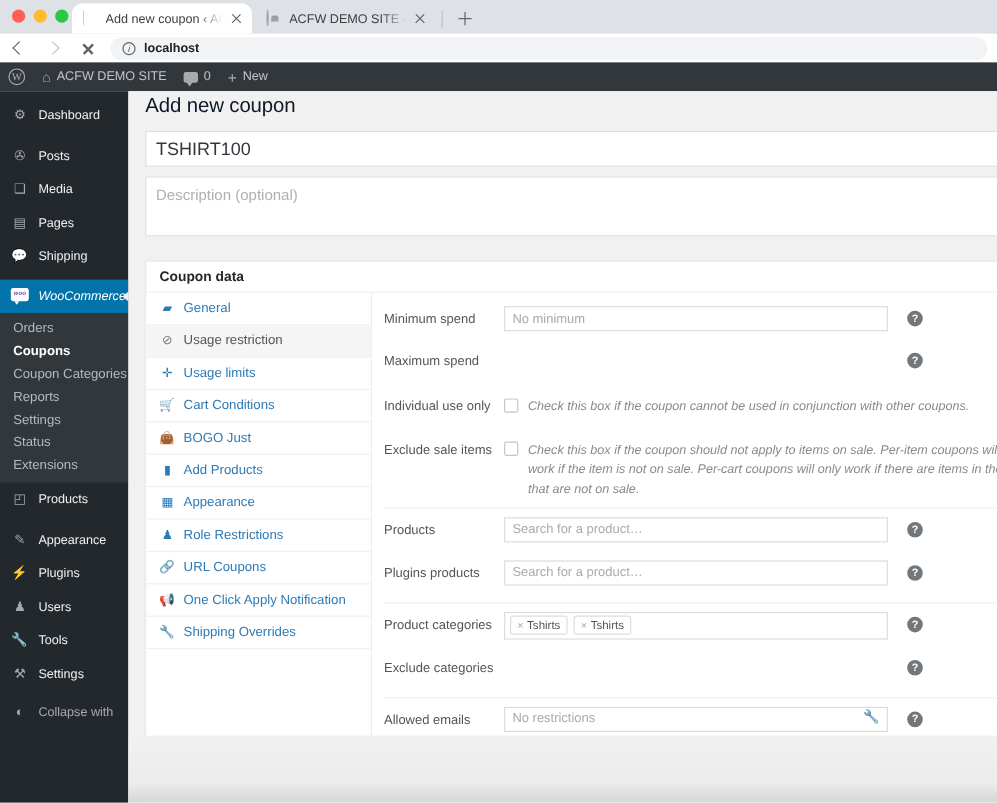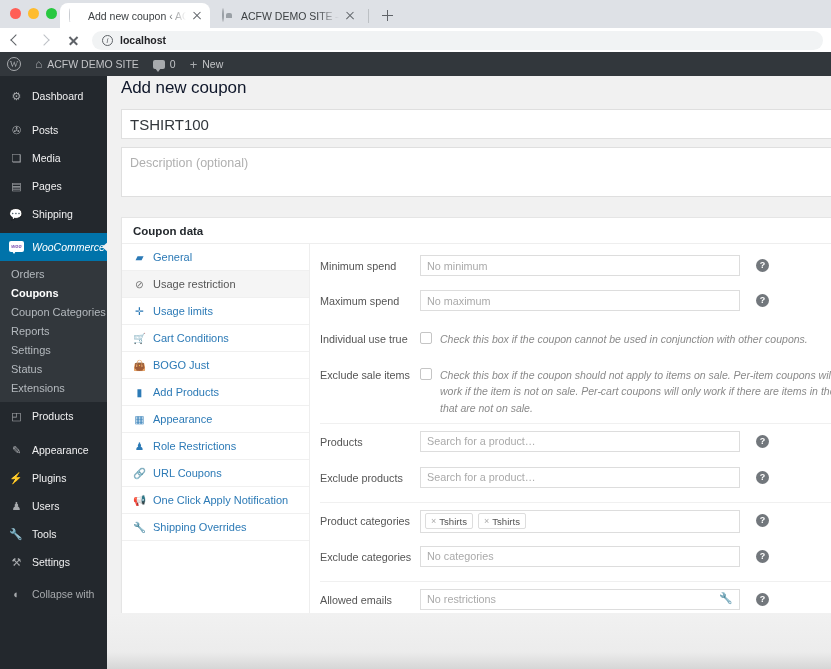--- a/index.html
+++ b/index.html
@@ -566,29 +566,26 @@
             <div class="txt-input">
               <span>No minimum</span>
             </div>
             <span class="help-ic">?</span>
           </div>
         </div>
 
         <div class="field-row" style="margin-top:7px">
           <div class="field-label">Maximum spend</div>
           <div class="field-ctl">
-            <div class="txt-input">
-              <span>No maximum</span>
-            </div>
             <span class="help-ic">?</span>
           </div>
         </div>
 
         <div class="field-row" style="margin-top:10px">
-          <div class="field-label">Individual use true</div>
+          <div class="field-label">Individual use only</div>
           <div class="field-ctl">
             <div class="cb-row">
               <span class="cbox"></span>
               <span class="cb-text">Check this box if the coupon cannot be used in conjunction with other coupons.</span>
             </div>
           </div>
         </div>
 
         <div class="field-row" style="margin-top:8px">
           <div class="field-label">Exclude sale items</div>
@@ -606,21 +603,21 @@
           <div class="field-label">Products</div>
           <div class="field-ctl">
             <div class="txt-input">
               <span>Search for a product…</span>
             </div>
             <span class="help-ic">?</span>
           </div>
         </div>
 
         <div class="field-row" style="margin-top:8px">
-          <div class="field-label">Exclude products</div>
+          <div class="field-label">Plugins products</div>
           <div class="field-ctl">
             <div class="txt-input">
               <span>Search for a product…</span>
             </div>
             <span class="help-ic">?</span>
           </div>
         </div>
 
         <div class="divider"></div>
 
@@ -637,23 +634,20 @@
                 <span>Tshirts</span>
               </span>
             </div>
             <span class="help-ic">?</span>
           </div>
         </div>
 
         <div class="field-row" style="margin-top:8px">
           <div class="field-label">Exclude categories</div>
           <div class="field-ctl">
-            <div class="txt-input">
-              <span>No categories</span>
-            </div>
             <span class="help-ic">?</span>
           </div>
         </div>
 
         <div class="divider"></div>
 
         <div class="field-row">
           <div class="field-label">Allowed emails</div>
           <div class="field-ctl">
             <div class="txt-input">

